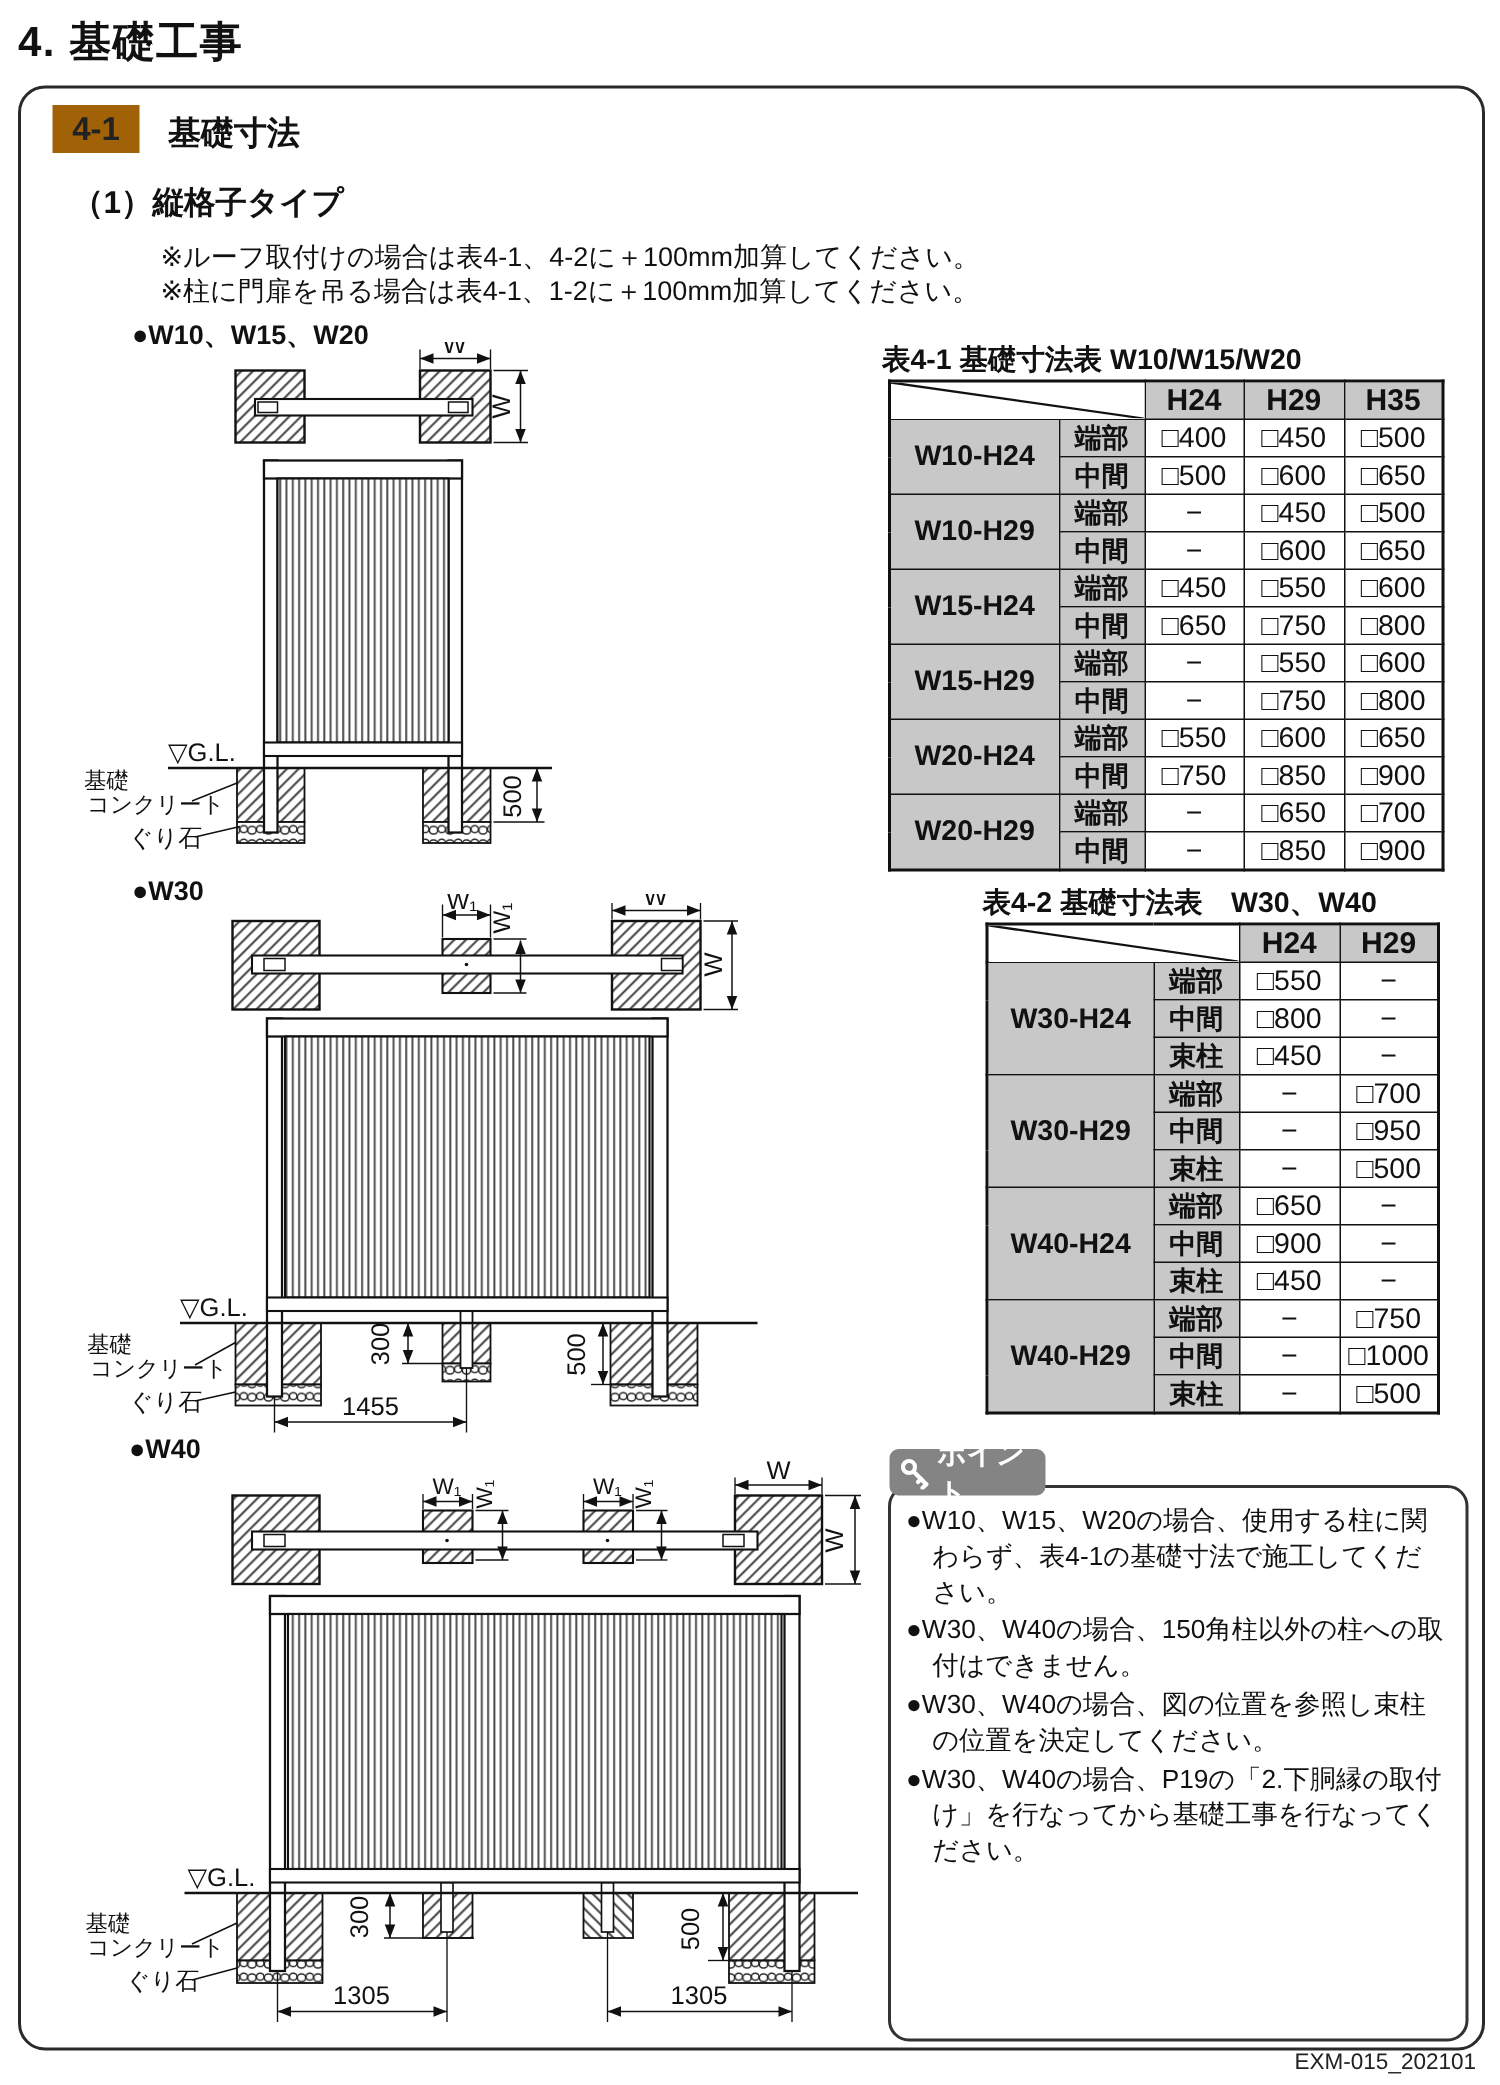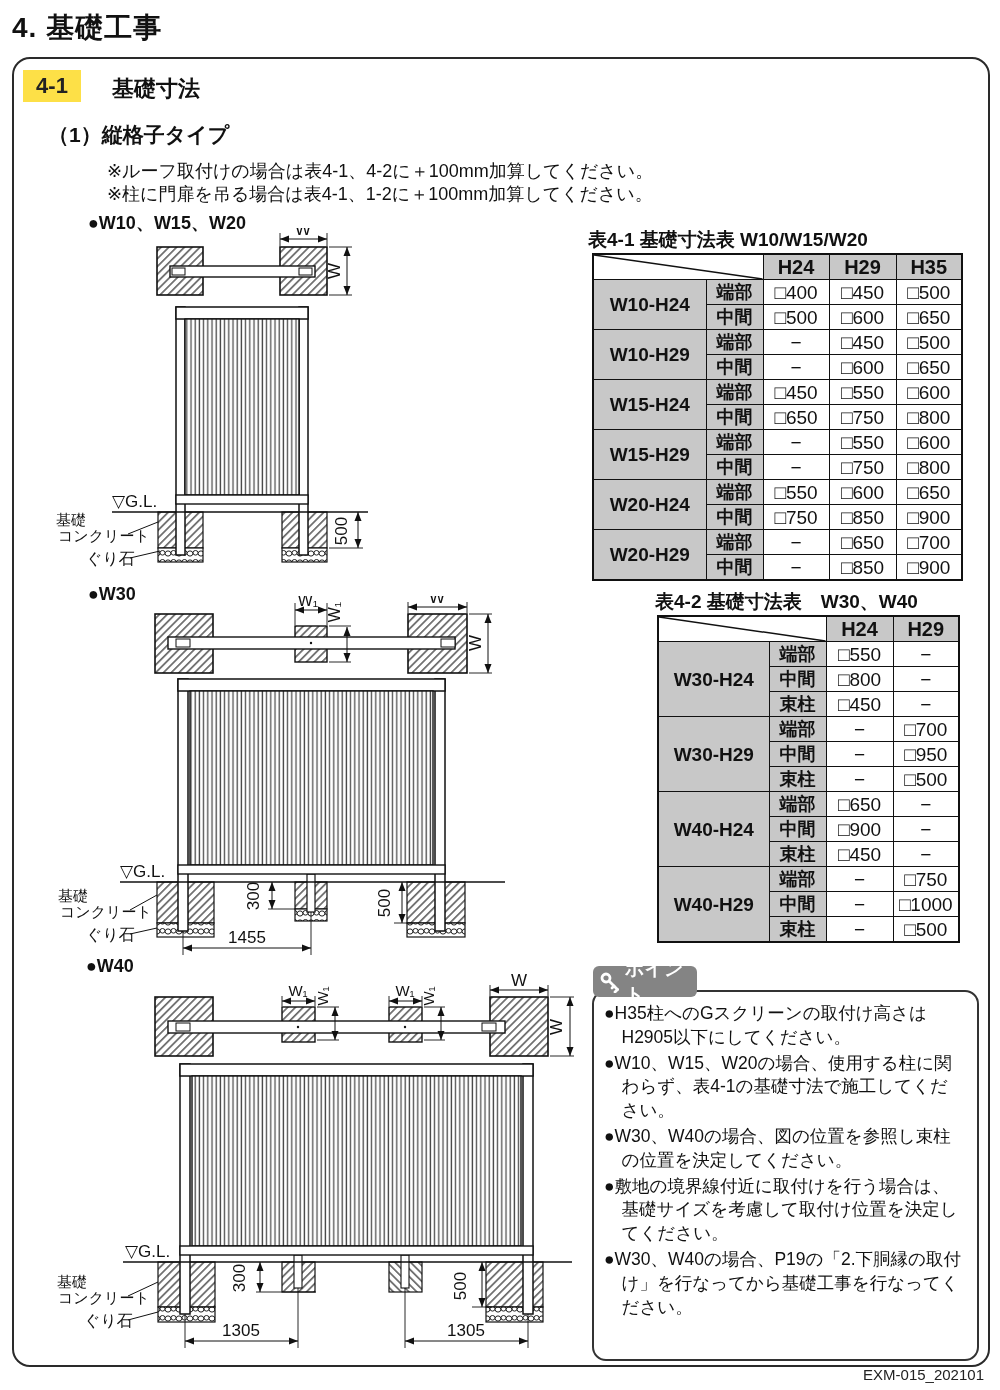--- a/index.html
+++ b/index.html
@@ -4,21 +4,21 @@
 <style>
   html,body{margin:0;padding:0;}
   body{
     width:1000px;height:1390px;position:relative;background:#fff;
     font-family:"Liberation Sans","DejaVu Sans",sans-serif;color:#111;
     -webkit-font-smoothing:antialiased;
   }
   .abs{position:absolute;}
   .main-title{left:12px;top:9px;font-size:28px;font-weight:bold;letter-spacing:1px;text-align:center;}
   .outer-box{left:12px;top:57px;width:974px;height:1306px;border:2.5px solid #2a2a2a;border-radius:18px;}
-  .sec-badge{left:23px;top:70px;width:58px;height:32px;background:#fde047;color:#222;
+  .sec-badge{left:35px;top:70px;width:58px;height:32px;background:#a16207;color:#222;
     font-size:22px;font-weight:bold;display:flex;align-items:center;justify-content:center;}
   .sec-heading{left:112px;top:74px;font-size:22px;font-weight:bold;}
   .sub-heading{left:48px;top:121px;font-size:21px;font-weight:bold;}
   .note{left:107px;font-size:18px;line-height:23px;}
   .diagram-label{font-size:18px;font-weight:bold;}
   .tbl-title{font-size:19px;font-weight:bold;white-space:nowrap;}
   table.dim{border-collapse:collapse;table-layout:fixed;background:#fff;border:2.5px solid #111;}
   table.dim th,table.dim td{border:1.6px solid #111;padding:0;text-align:center;height:24px;line-height:1;overflow:hidden;}
   table.dim th{background:#c8c8c8;font-weight:bold;font-size:18px;}
   table.dim th.rowlabel{font-size:19px;}
@@ -452,20 +452,19 @@
         <circle cx="7" cy="7" r="4"></circle>
         <line x1="10" y1="10" x2="18.5" y2="18.5"></line>
         <line x1="15" y1="15" x2="13" y2="17"></line>
         <line x1="18.5" y1="18.5" x2="16" y2="21"></line>
       </g>
     </svg>
   </span>
   <span class="pb-label">ポイント</span>
 </div>
 <div class="abs points-list">
-  <div class="pt">●H35柱へのGスクリーンの取付け高さはH2905以下にしてください。</div>
   <div class="pt">●W10、W15、W20の場合、使用する柱に関わらず、表4-1の基礎寸法で施工してください。</div>
+  <div class="pt">●W30、W40の場合、150角柱以外の柱への取付はできません。</div>
   <div class="pt">●W30、W40の場合、図の位置を参照し束柱の位置を決定してください。</div>
-  <div class="pt">●敷地の境界線付近に取付けを行う場合は、基礎サイズを考慮して取付け位置を決定してください。</div>
   <div class="pt">●W30、W40の場合、P19の「2.下胴縁の取付け」を行なってから基礎工事を行なってください。</div>
 </div>
 
 <div class="abs footer">EXM-015_202101</div>
 
 </body></html>

